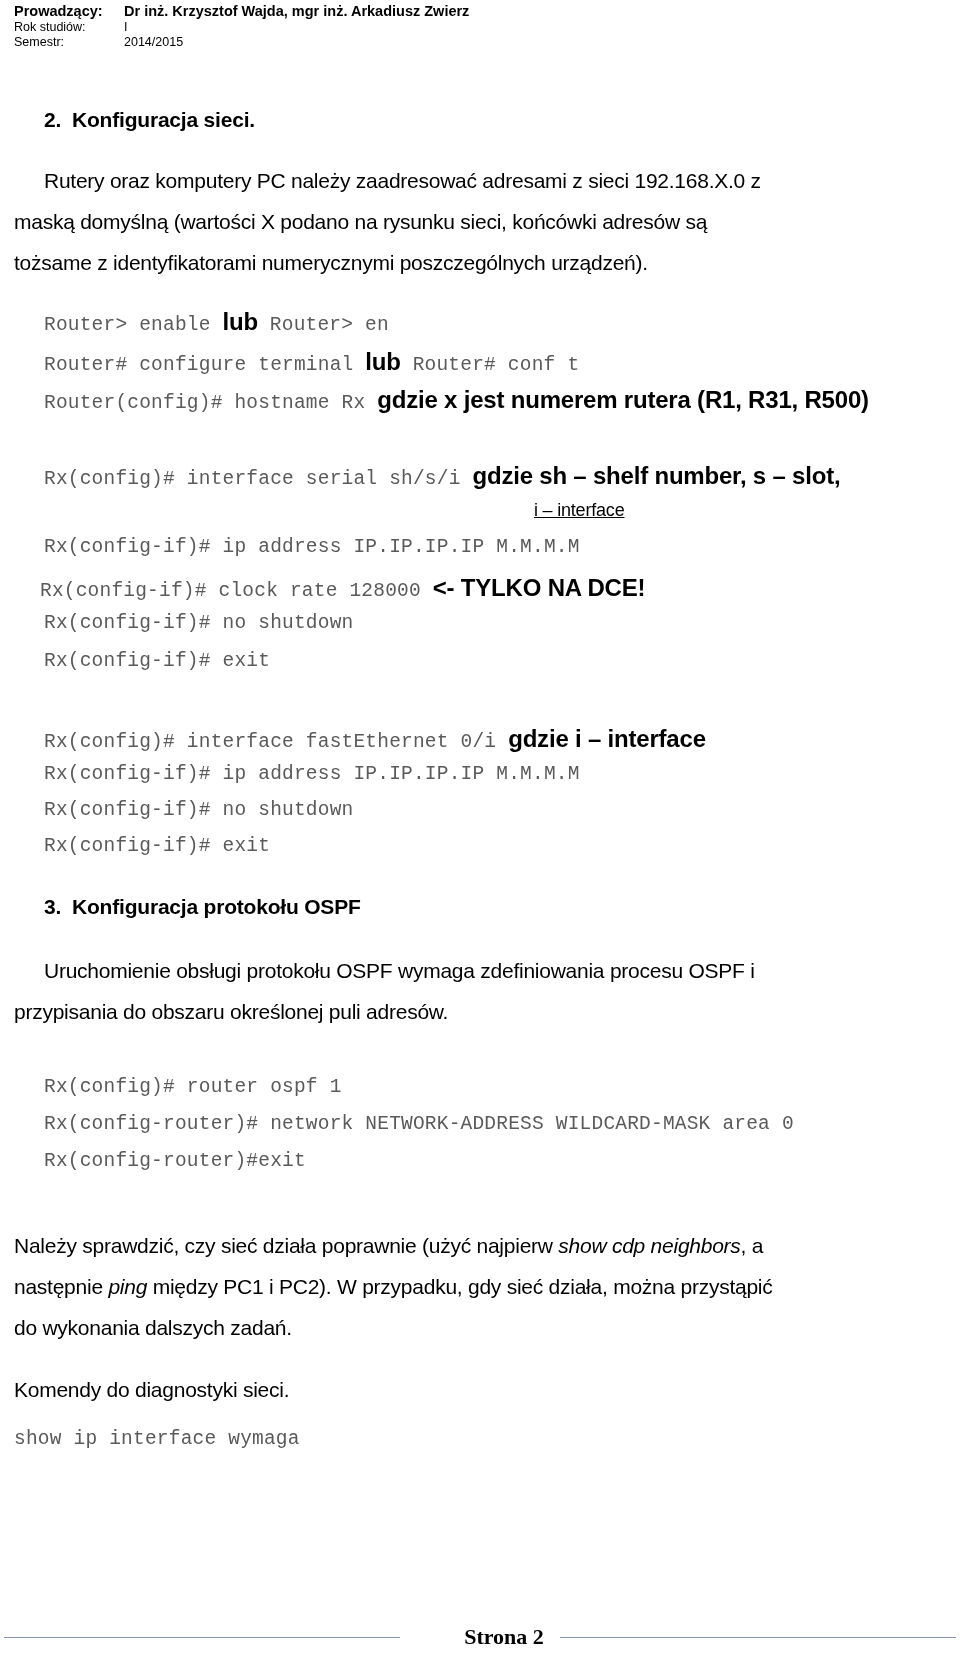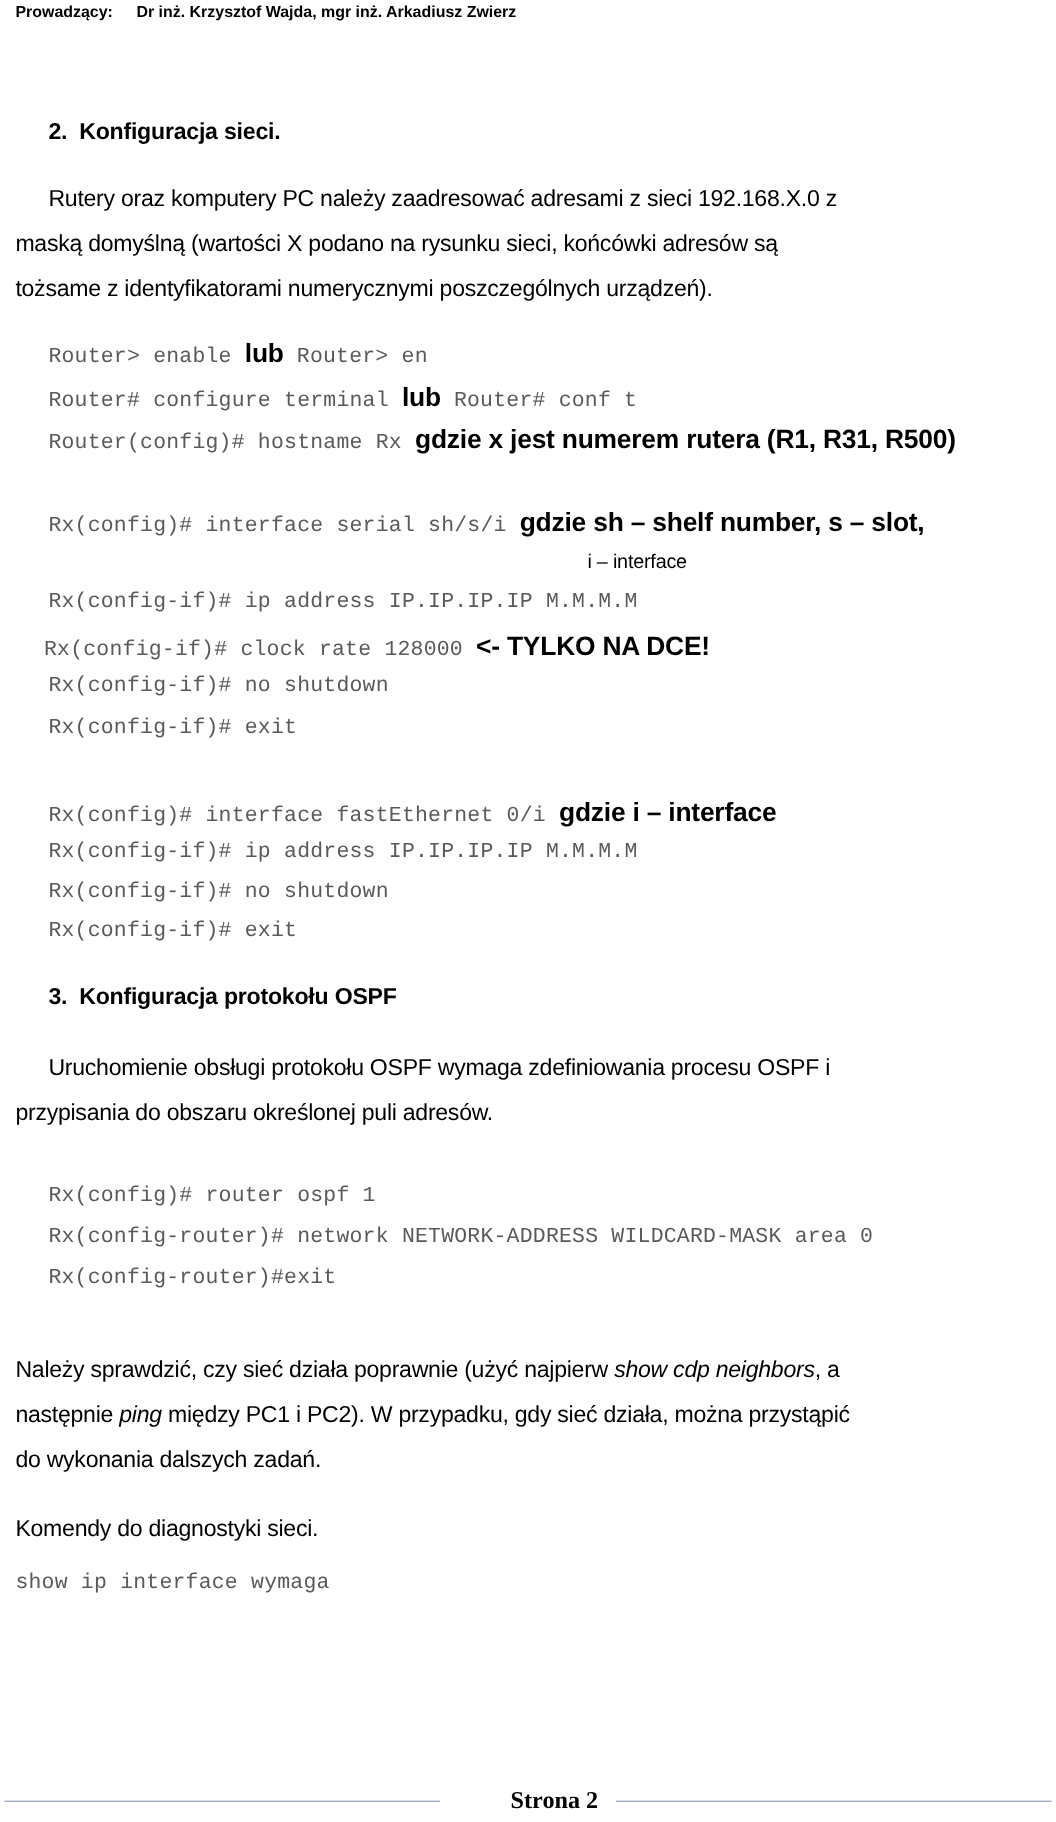--- a/index.html
+++ b/index.html
@@ -143,40 +143,48 @@
 </head>
 <body>
 
 <div class="page">
 
   <div class="doc-header">
     <div class="hdr-row">
       <span class="hdr-label">Prowadzący:</span>
       <span class="hdr-value">Dr inż. Krzysztof Wajda, mgr inż. Arkadiusz Zwierz</span>
     </div>
+    <div class="hdr-row light small">
+      <span class="hdr-label">Rok studiów:</span>
+      <span class="hdr-value">I</span>
+    </div>
+    <div class="hdr-row light small">
+      <span class="hdr-label">Semestr:</span>
+      <span class="hdr-value">2014/2015</span>
+    </div>
   </div>
 
   <div class="content">
 
     <div class="section-heading" style="left:44px; top:108px;">
       <span class="num">2.</span><span>Konfiguracja sieci.</span>
     </div>
 
     <div class="para" style="left:44px; top:160px; width:872px;">Rutery oraz komputery PC należy zaadresować adresami z sieci 192.168.X.0 z</div>
     <div class="para justify" style="left:14px; top:201px; width:902px;">maską domyślną (wartości X podano na rysunku sieci, końcówki adresów są</div>
     <div class="para" style="left:14px; top:242px; width:902px;">tożsame z identyfikatorami numerycznymi poszczególnych urządzeń).</div>
 
     <div class="mono-line" style="left:44px; top:308px;"><span>Router&gt; enable </span><span class="note">lub</span><span> Router&gt; en</span></div>
 
     <div class="mono-line" style="left:44px; top:348px;"><span>Router# configure terminal </span><span class="note">lub</span><span> Router# conf t</span></div>
 
     <div class="mono-line" style="left:44px; top:386px;"><span>Router(config)# hostname Rx </span><span class="note">gdzie x jest numerem rutera (R1, R31, R500)</span></div>
 
     <div class="mono-line" style="left:44px; top:462px;"><span>Rx(config)# interface serial sh/s/i </span><span class="note">gdzie sh – shelf number, s – slot,</span></div>
-    <div class="note-standalone" style="left:534px; top:500px;">i – interface</div>
+    <div class="note-standalone" style="left:534px; top:500px;text-decoration:underline;">i – interface</div>
 
     <div class="mono-line" style="left:44px; top:536px;">Rx(config-if)# ip address IP.IP.IP.IP M.M.M.M</div>
 
     <div class="mono-line" style="left:40px; top:574px;"><span>Rx(config-if)# clock rate 128000 </span><span class="note">&lt;- TYLKO NA DCE!</span></div>
 
     <div class="mono-line" style="left:44px; top:612px;">Rx(config-if)# no shutdown</div>
 
     <div class="mono-line" style="left:44px; top:650px;">Rx(config-if)# exit</div>
 
     <div class="mono-line" style="left:44px; top:725px;"><span>Rx(config)# interface fastEthernet 0/i </span><span class="note">gdzie i – interface</span></div>

